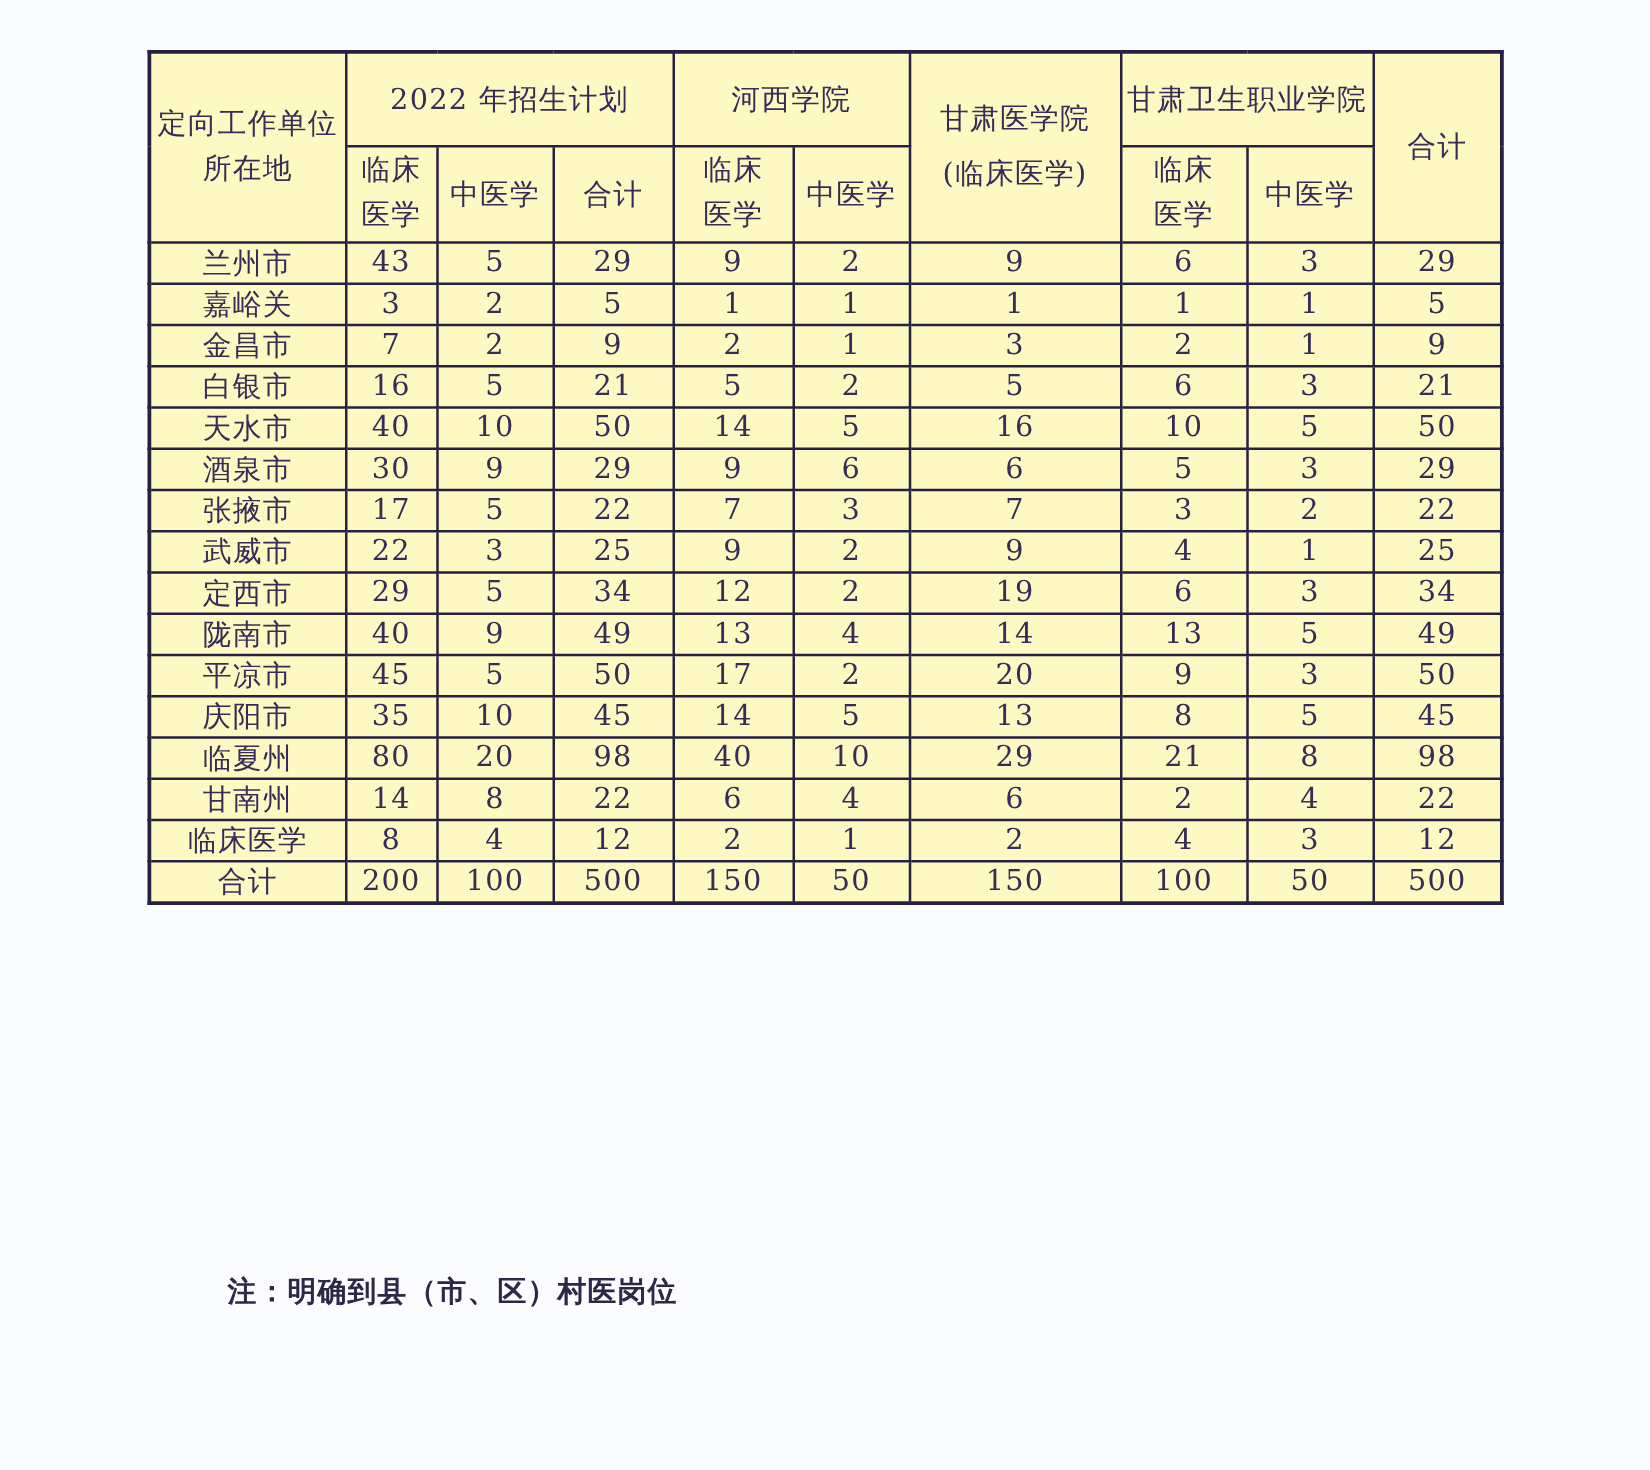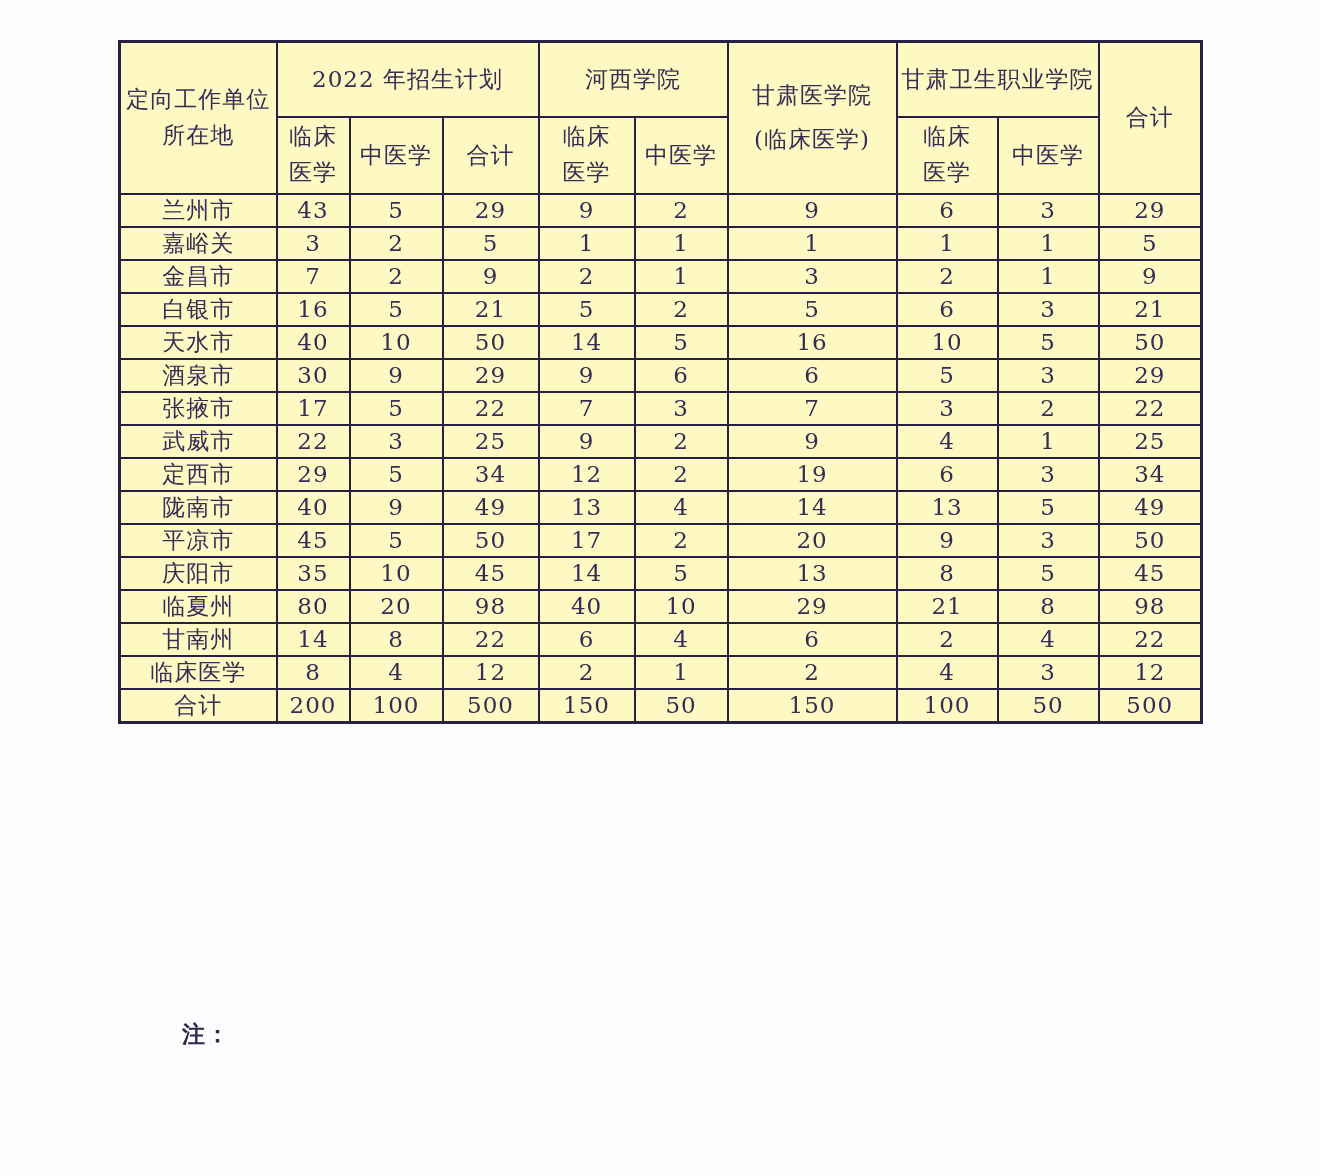--- a/index.html
+++ b/index.html
@@ -294,16 +294,17 @@
             <td>50</td>
             <td>500</td>
           </tr>
         </tbody>
     </table>
   </div>
 
   <div class="note">
     <span class="note-label">注：</span>
     <div class="note-lines">
+      <div>明确到县（市、区）村医岗位</div>
     </div>
   </div>
 
 </div>
 
 </body></html>

